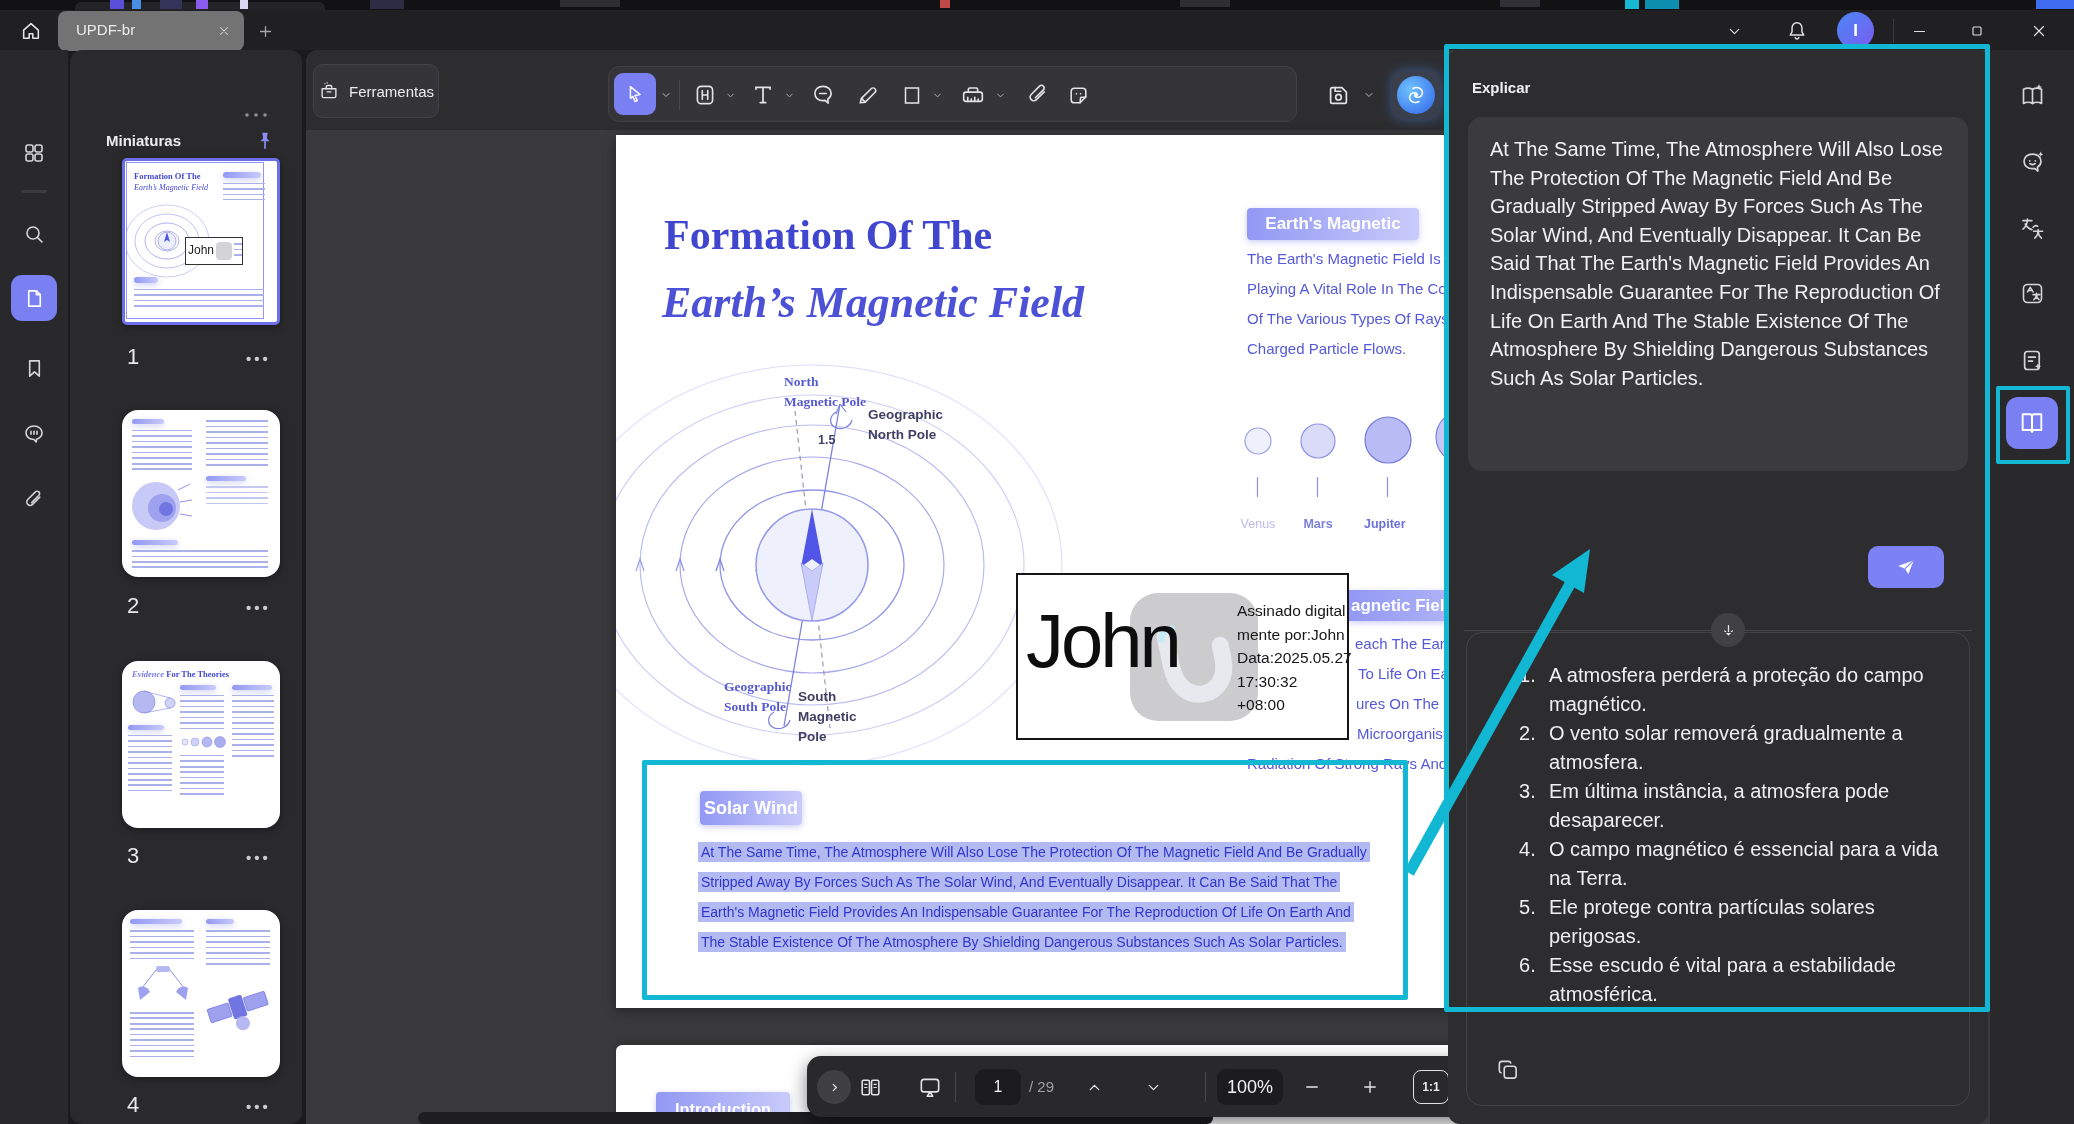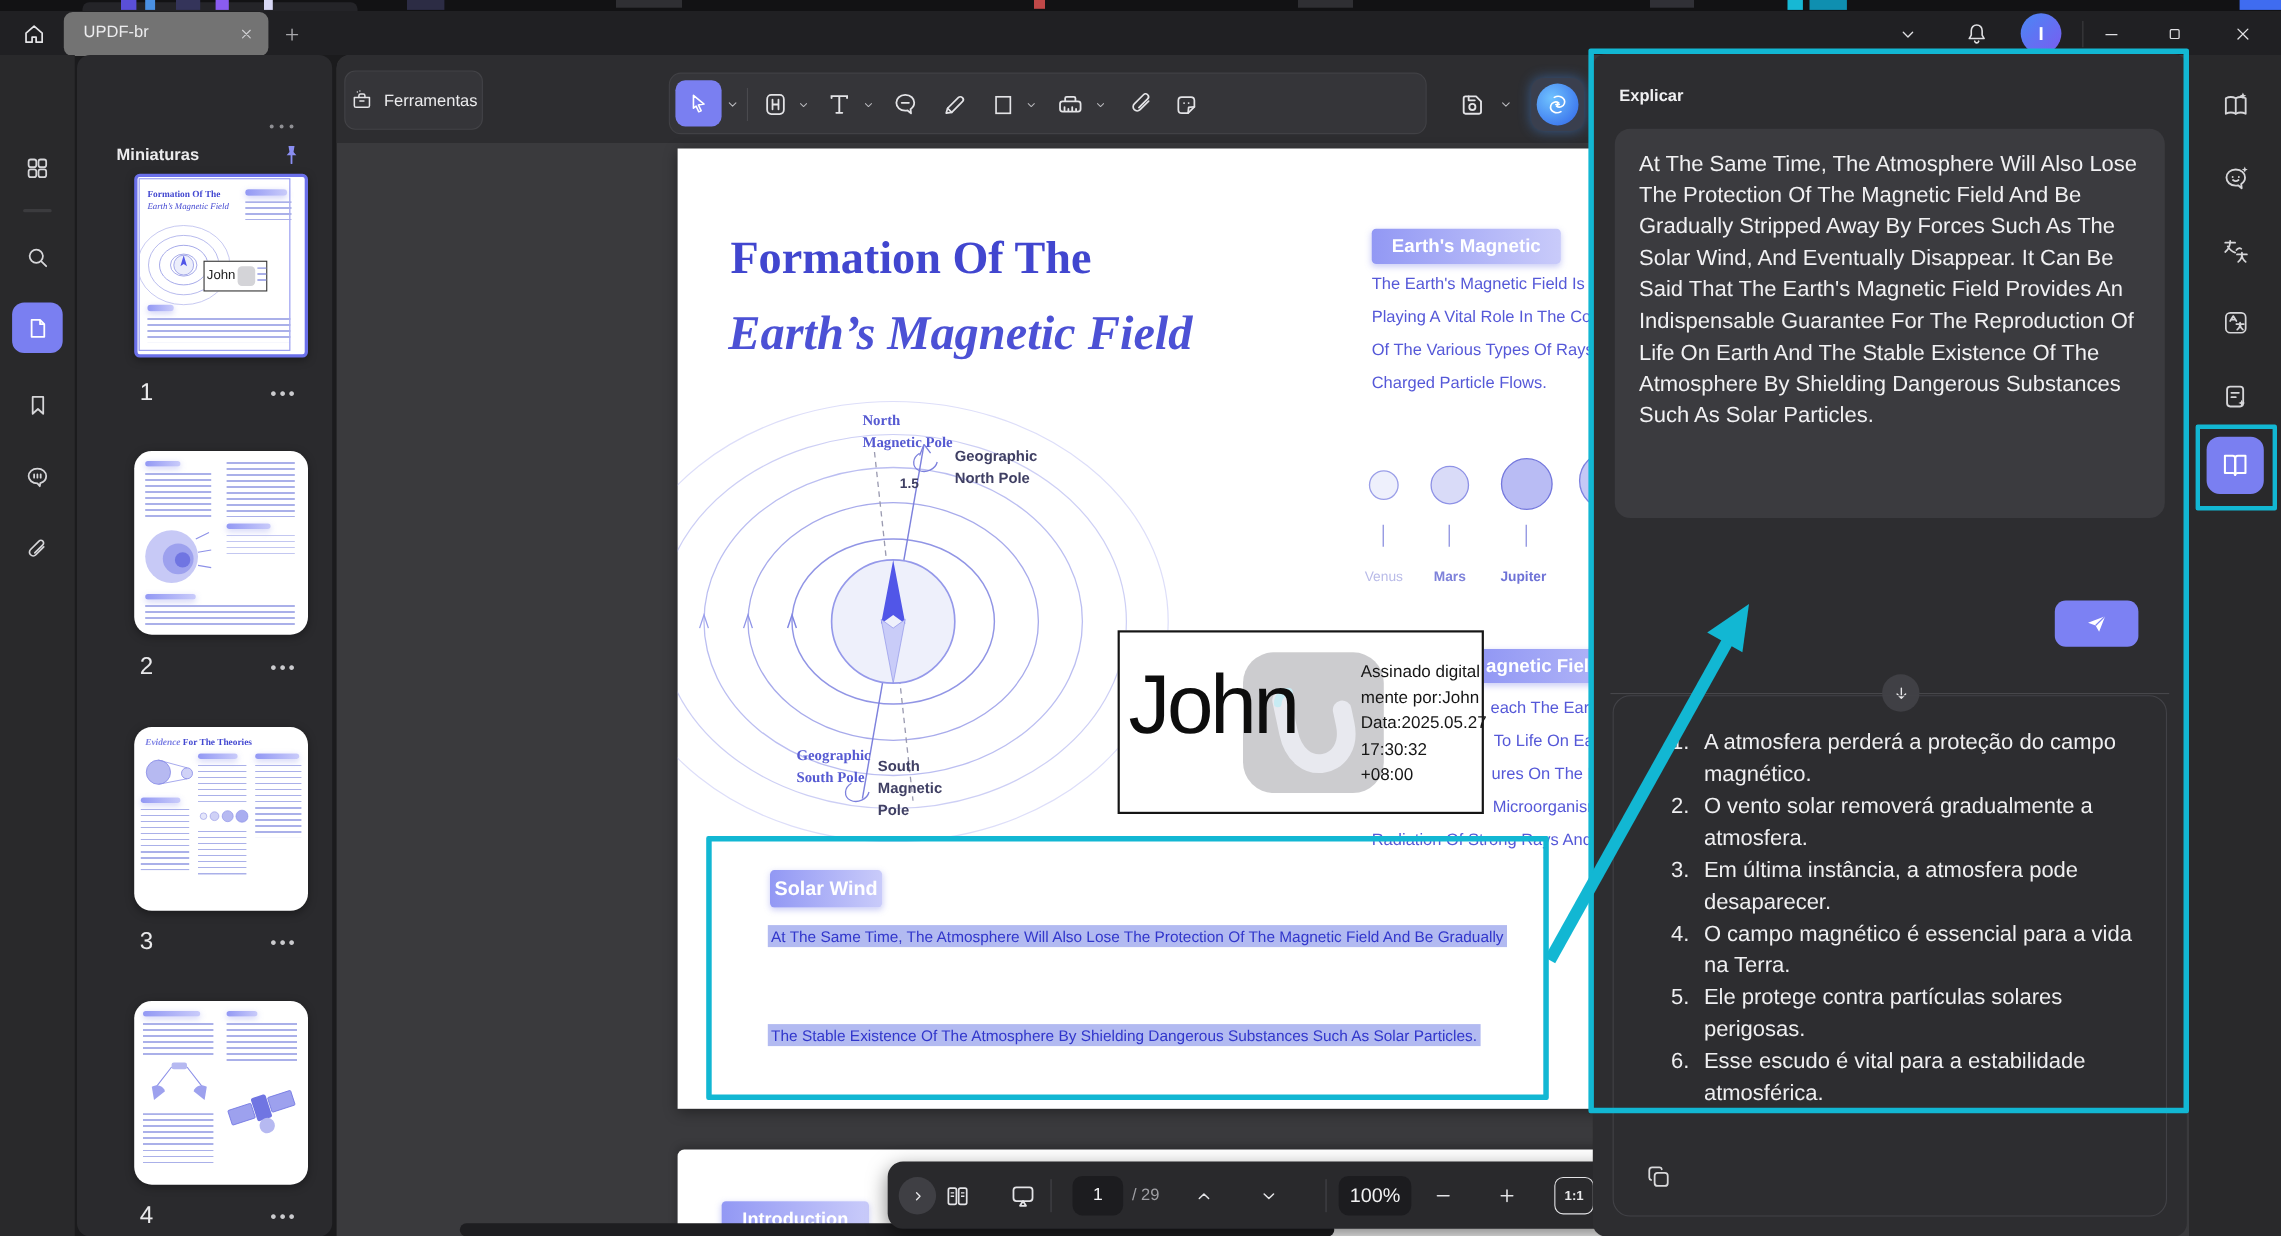--- a/index.html
+++ b/index.html
@@ -465,20 +465,22 @@
     <div class="abs" style="left:219px;top:24px;width:112px;font-size:15.5px;line-height:23.5px;color:#161616">
       <div>Assinado digital</div>
       <div>mente por:John</div>
       <div>Data:2025.05.27</div>
       <div>17:30:32 +08:00</div>
     </div>
   </div>
 
   <div class="abs badge" style="left:84px;top:656px;width:102px;height:34px;font-size:18px">Solar Wind</div>
   <div class="abs" style="left:82px;top:708px"><span class="hl">At The Same Time, The Atmosphere Will Also Lose The Protection Of The Magnetic Field And Be Gradually</span></div>
+  <div class="abs" style="left:82px;top:738px"><span class="hl">Stripped Away By Forces Such As The Solar Wind, And Eventually Disappear. It Can Be Said That The</span></div>
+  <div class="abs" style="left:82px;top:768px"><span class="hl">Earth's Magnetic Field Provides An Indispensable Guarantee For The Reproduction Of Life On Earth And</span></div>
   <div class="abs" style="left:82px;top:798px"><span class="hl">The Stable Existence Of The Atmosphere By Shielding Dangerous Substances Such As Solar Particles.</span></div>
 </div>
 
 <div class="abs" style="left:616px;top:1045px;width:900px;height:79px;background:#fff;border-radius:6px 6px 0 0;box-shadow:0 -2px 8px rgba(0,0,0,.25);overflow:hidden">
   <div class="abs badge" style="left:40px;top:47px;width:134px;height:34px;font-size:16.5px">Introduction</div>
 </div>
 
 <div class="abs" style="left:418px;top:1112px;width:795px;height:12px;background:#1e1e21;border-radius:6px;z-index:6"></div>
 
 <div class="abs" style="left:807px;top:1056px;width:672px;height:61px;background:#29292c;border-radius:14px;box-shadow:0 6px 18px rgba(0,0,0,.5);z-index:7">

